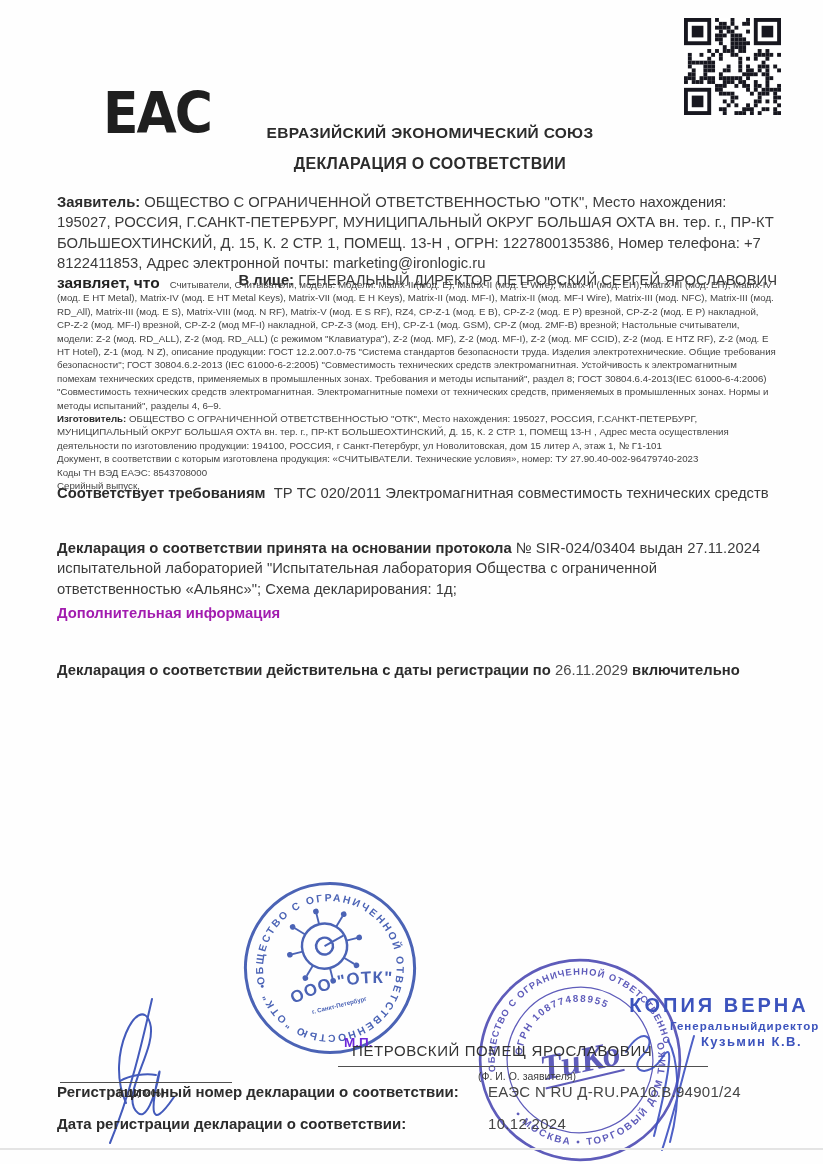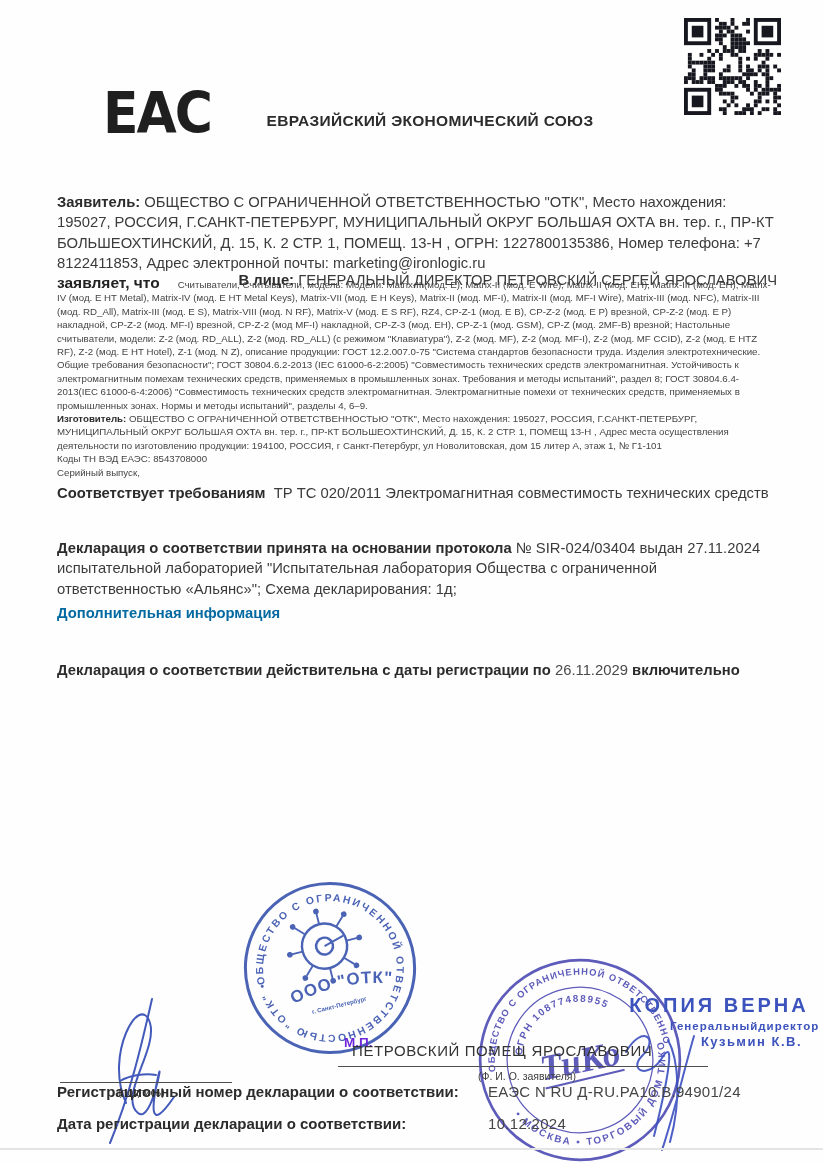--- a/index.html
+++ b/index.html
@@ -7,33 +7,33 @@
     width:823px;height:1164px;position:relative;background:#fefefe;
     font-family:"Liberation Sans", sans-serif;color:#3b3b3b;overflow:hidden;
   }
   .abs{position:absolute;}
   b,.b{font-weight:bold;color:#2c2c2c;}
 
   
   .eac-logo{left:103px;top:88px;font-family:"DejaVu Sans",sans-serif;font-weight:900;
     font-size:52px;color:#1f1f1f;letter-spacing:-2px;transform:scaleY(1.08);line-height:1;}
   .titles{left:150px;top:112px;width:560px;text-align:center;}
-  .titles .t1{font-size:15.5px;font-weight:bold;color:#2c2c2c;letter-spacing:.3px;}
+  .titles .t1{font-size:15.5px;font-weight:bold;color:#2c2c2c;letter-spacing:.3px;margin-top:12px;}
   .titles .t2{font-size:16px;font-weight:bold;color:#2c2c2c;margin-top:13px;letter-spacing:.3px;}
   .qr{left:684px;top:18px;width:97px;height:97px;}
 
   
   .para{left:57px;width:720px;font-size:14.8px;line-height:20.5px;}
   .applicant{top:177px;}
   .inperson{top:255px;text-align:right;}
   .dense{top:276px;font-size:9.7px;line-height:13.4px;color:#444;}
-  .dense .lead{font-size:15.5px;font-weight:bold;color:#222;margin-right:18px;}
+  .dense .lead{font-size:15.5px;font-weight:bold;color:#222;margin-right:10px;}
   .comply{top:468px;}
   .basis{top:523px;}
-  .addinfo{top:588px;font-weight:bold;color:#0369a1;}
+  .addinfo{top:588px;font-weight:bold;color:#a21caf;}
   .validity{top:645px;}
   .validity .date{font-weight:normal;color:#4a4a4a;}
 
   
   .sig-svg{pointer-events:none;}
   .sig-left{left:90px;top:985px;}
   .sig-right{left:598px;top:1018px;}
   .stamp{mix-blend-mode:multiply;}
   .stamp-otk{left:236px;top:874px;width:188px;height:188px;transform:rotate(-14deg);opacity:.92;}
   .stamp-tiko{left:476px;top:956px;width:208px;height:208px;transform:rotate(-12deg);opacity:.88;}
@@ -55,20 +55,21 @@
   .row1{top:1083px;} .row2{top:1115px;}
   .bottom-line{left:0;top:1148px;width:823px;height:2px;background:#e4e4e4;}
 </style>
 </head>
 <body>
 
 <div class="abs eac-logo">ЕАС</div>
 
 <div class="abs titles">
   <div class="t1">ЕВРАЗИЙСКИЙ ЭКОНОМИЧЕСКИЙ СОЮЗ</div>
+  <div class="t2">ДЕКЛАРАЦИЯ О СООТВЕТСТВИИ</div>
 </div>
 
 <svg class="abs qr" id="qr-svg" viewBox="0 0 25 25">
     <rect x="0" y="0" width="25" height="25" fill="#ffffff"></rect>
     <rect x="8" y="0" width="1" height="1" fill="#17171f"></rect>
     <rect x="12" y="0" width="1" height="1" fill="#17171f"></rect>
     <rect x="16" y="0" width="1" height="1" fill="#17171f"></rect>
     <rect x="9" y="1" width="1" height="1" fill="#17171f"></rect>
     <rect x="10" y="1" width="1" height="1" fill="#17171f"></rect>
     <rect x="12" y="1" width="1" height="1" fill="#17171f"></rect>
@@ -279,20 +280,21 @@
 <p class="abs para applicant"><b>Заявитель:</b>
   <span>ОБЩЕСТВО С ОГРАНИЧЕННОЙ ОТВЕТСТВЕННОСТЬЮ "ОТК", Место нахождения: 195027, РОССИЯ,  Г.САНКТ-ПЕТЕРБУРГ, МУНИЦИПАЛЬНЫЙ ОКРУГ БОЛЬШАЯ ОХТА вн. тер. г.,  ПР-КТ БОЛЬШЕОХТИНСКИЙ, Д. 15, К. 2 СТР. 1, ПОМЕЩ.  13-Н     , ОГРН: 1227800135386, Номер телефона: +7 8122411853, Адрес электронной почты: marketing@ironlogic.ru</span></p>
 
 <p class="abs para inperson"><b>В лице:</b>
   <span>ГЕНЕРАЛЬНЫЙ ДИРЕКТОР ПЕТРОВСКИЙ СЕРГЕЙ ЯРОСЛАВОВИЧ</span></p>
 
 <div class="abs para dense">
   <div><span class="lead">заявляет, что</span><span>Считыватели, Считыватели, модель: Модели: Matrix-II (мод. E), Matrix-II (мод. E Wire), Matrix-II (мод. EH), Matrix-III (мод. EH), Matrix-IV (мод. E HT Metal), Matrix-IV (мод. E HT Metal Keys), Matrix-VII (мод. E H Keys), Matrix-II (мод. MF-I), Matrix-II (мод. MF-I Wire), Matrix-III (мод. NFC), Matrix-III (мод. RD_All), Matrix-III (мод. E S), Matrix-VIII (мод. N RF), Matrix-V (мод. E S RF), RZ4, CP-Z-1 (мод. E B), CP-Z-2 (мод. E P) врезной, CP-Z-2 (мод. E P) накладной, CP-Z-2 (мод. MF-I) врезной, CP-Z-2 (мод  MF-I) накладной, CP-Z-3 (мод. EH), CP-Z-1 (мод. GSM), CP-Z (мод. 2MF-B) врезной; Настольные считыватели, модели: Z-2 (мод. RD_ALL), Z-2 (мод. RD_ALL) (с режимом "Клавиатура"), Z-2 (мод. MF), Z-2 (мод. MF-I), Z-2 (мод. MF CCID), Z-2 (мод. E HTZ RF), Z-2 (мод. E HT Hotel), Z-1 (мод. N Z), описание продукции: ГОСТ 12.2.007.0-75 "Система стандартов безопасности труда. Изделия электротехнические. Общие требования безопасности"; ГОСТ 30804.6.2-2013 (IEC 61000-6-2:2005) "Совместимость технических средств электромагнитная. Устойчивость к электромагнитным помехам технических средств, применяемых в промышленных зонах. Требования и методы испытаний", раздел 8; ГОСТ 30804.6.4-2013(IEC 61000-6-4:2006) "Совместимость технических средств электромагнитная. Электромагнитные помехи от технических средств, применяемых в промышленных зонах. Нормы и методы испытаний", разделы 4, 6–9.</span></div>
   <div><b>Изготовитель:</b>
     <span>ОБЩЕСТВО С ОГРАНИЧЕННОЙ ОТВЕТСТВЕННОСТЬЮ "ОТК", Место нахождения: 195027, РОССИЯ,  Г.САНКТ-ПЕТЕРБУРГ, МУНИЦИПАЛЬНЫЙ ОКРУГ БОЛЬШАЯ ОХТА вн. тер. г.,   ПР-КТ БОЛЬШЕОХТИНСКИЙ, Д. 15, К. 2 СТР. 1, ПОМЕЩ  13-Н      , Адрес места осуществления деятельности по изготовлению продукции: 194100, РОССИЯ, г Санкт-Петербург, ул Новолитовская, дом 15 литер А, этаж 1, № Г1-101</span></div>
+  <div>Документ, в соответствии с которым изготовлена продукция: «СЧИТЫВАТЕЛИ. Технические условия», номер: ТУ 27.90.40-002-96479740-2023</div>
   <div>Коды ТН ВЭД ЕАЭС: 8543708000</div>
   <div>Серийный выпуск,</div>
 </div>
 
 <p class="abs para comply"><b>Соответствует требованиям</b>&nbsp;
   <span>ТР ТС 020/2011 Электромагнитная совместимость технических средств</span></p>
 
 <p class="abs para basis"><b>Декларация о соответствии принята на основании протокола</b>
   <span>№ SIR-024/03404 выдан 27.11.2024  испытательной лабораторией "Испытательная лаборатория Общества с ограниченной ответственностью «Альянс»"; Схема декларирования: 1д;</span></p>
 

